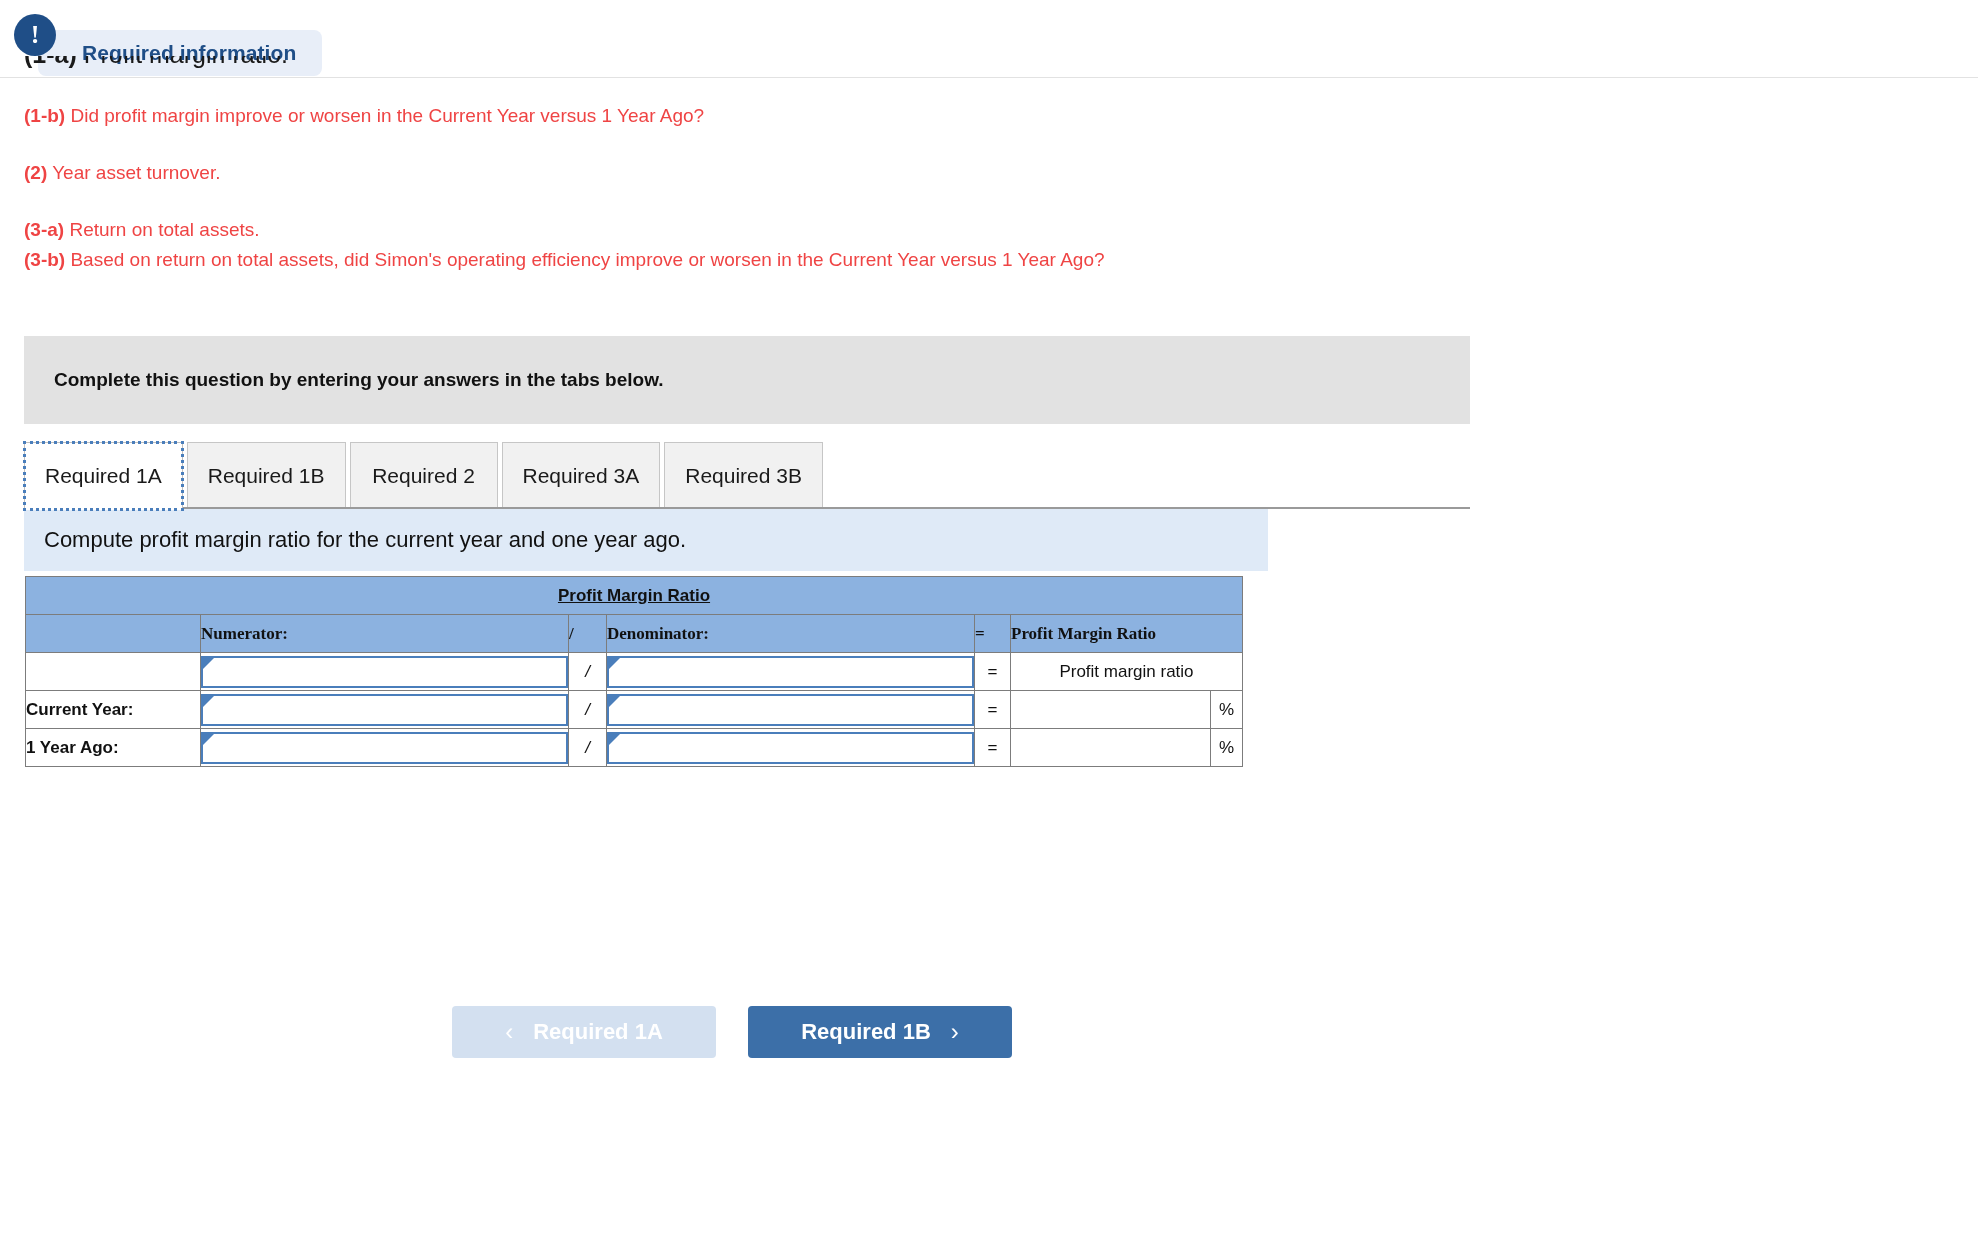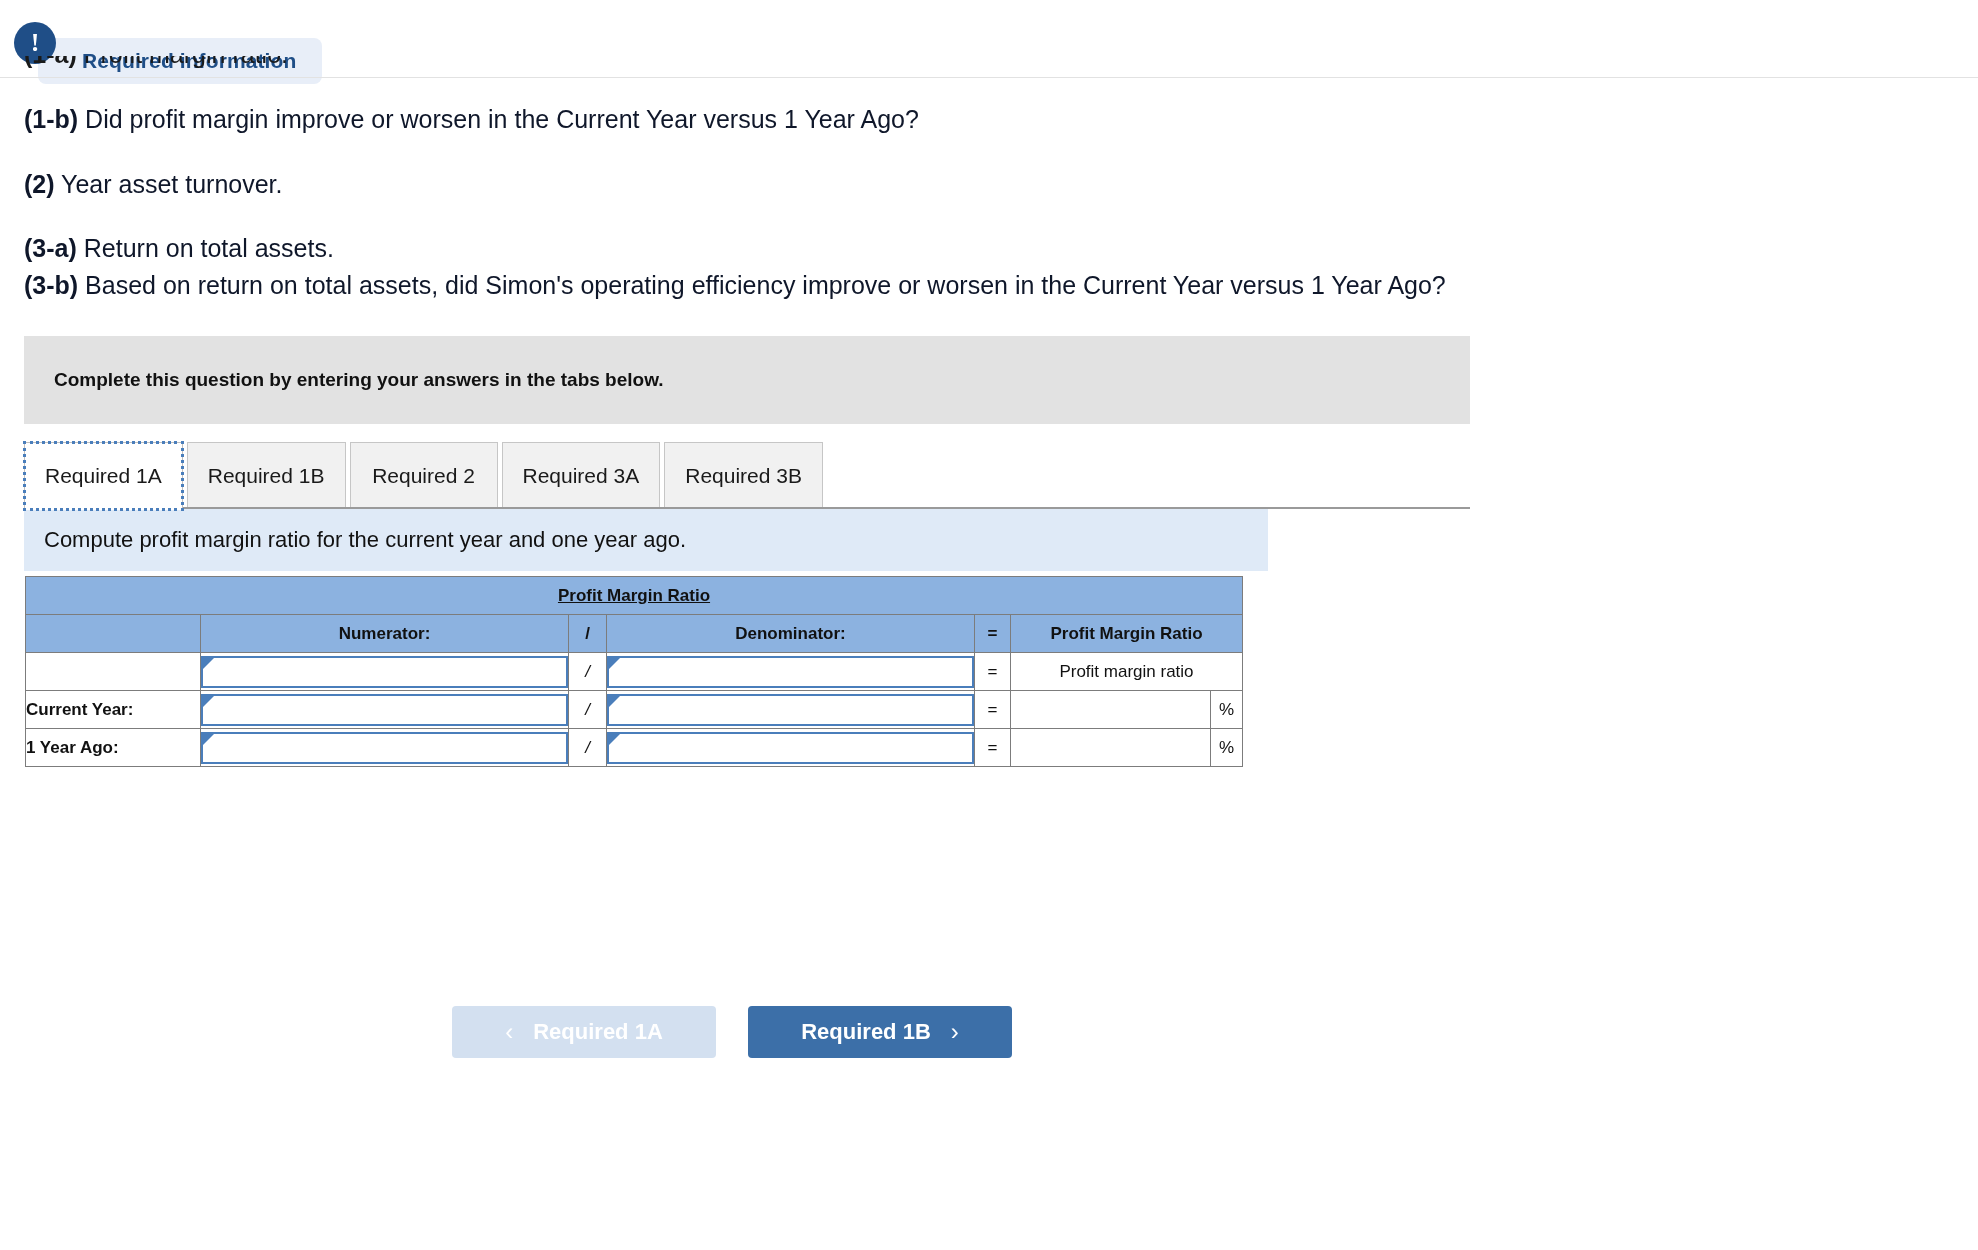--- a/index.html
+++ b/index.html
@@ -6,21 +6,21 @@
   html, body {
     margin: 0; padding: 0;
     width: 1978px; height: 1250px;
     background: #ffffff;
     font-family: "Liberation Sans", sans-serif;
     overflow: hidden;
   }
   #page { position: relative; width: 1978px; height: 1250px; background:#fff; }
 
   
-  .req-header { position: absolute; left: 0; top: 18px; width: 1602px; height: 78px; }
+  .req-header { position: absolute; left: 0; top: 10px; width: 1602px; height: 78px; }
   .req-pill {
     position: absolute; left: 38px; top: 20px;
     height: 46px; padding: 0 26px 0 44px;
     background: #e8eef8; border-radius: 8px;
     display: flex; align-items: center;
   }
   .req-pill-text {
     font-size: 21px; font-weight: bold; color: #1f4e87;
     letter-spacing: .1px; white-space: nowrap;
   }
@@ -44,21 +44,21 @@
   }
   .clipped-line {
     position: absolute; left: 24px; top: -16px;
     font-size: 25px; color: #1a1a1a; white-space: nowrap;
   }
   .clipped-line b { font-weight: bold; }
 
   
   .qblock { position: absolute; left: 24px; top: 104px; width: 1900px; }
   .qline {
-    font-size: 25px; color: #0f172a; line-height: 1.22;
+    font-size: 19px; color: #ef4444; line-height: 1.22;
     margin: 0 0 34px 0; white-space: nowrap;
   }
   .qline.tight { margin-bottom: 6px; margin-top: 9px; }
   .qline b { font-weight: bold; }
 
   
   .instr-box {
     position: absolute; left: 24px; top: 336px;
     width: 1446px; height: 88px;
     background: #e2e2e2;
@@ -114,21 +114,21 @@
     font-size: 17px;
     color: #111;
     height: 38px;
   }
   .th-title {
     background: #8cb2e0; text-align: center; font-weight: bold;
     font-size: 22px; height: 42px;
   }
   .th-title span { text-decoration: underline; }
   .th-cell {
-    background: #8cb2e0; text-align: center; font-weight: bold; height: 40px;
+    background: #8cb2e0; font-weight: bold; height: 40px; font-family: Liberation Serif, serif;
   }
   .row-label {
     font-weight: bold; padding-left: 8px; text-align: left;
   }
   .cell-slash { text-align: center; font-style: italic; }
   .cell-eq { text-align: center; }
   .cell-static { text-align: center; }
   .cell-pct { text-align: center; }
   .cell-input { padding: 2px 3px; }
 

